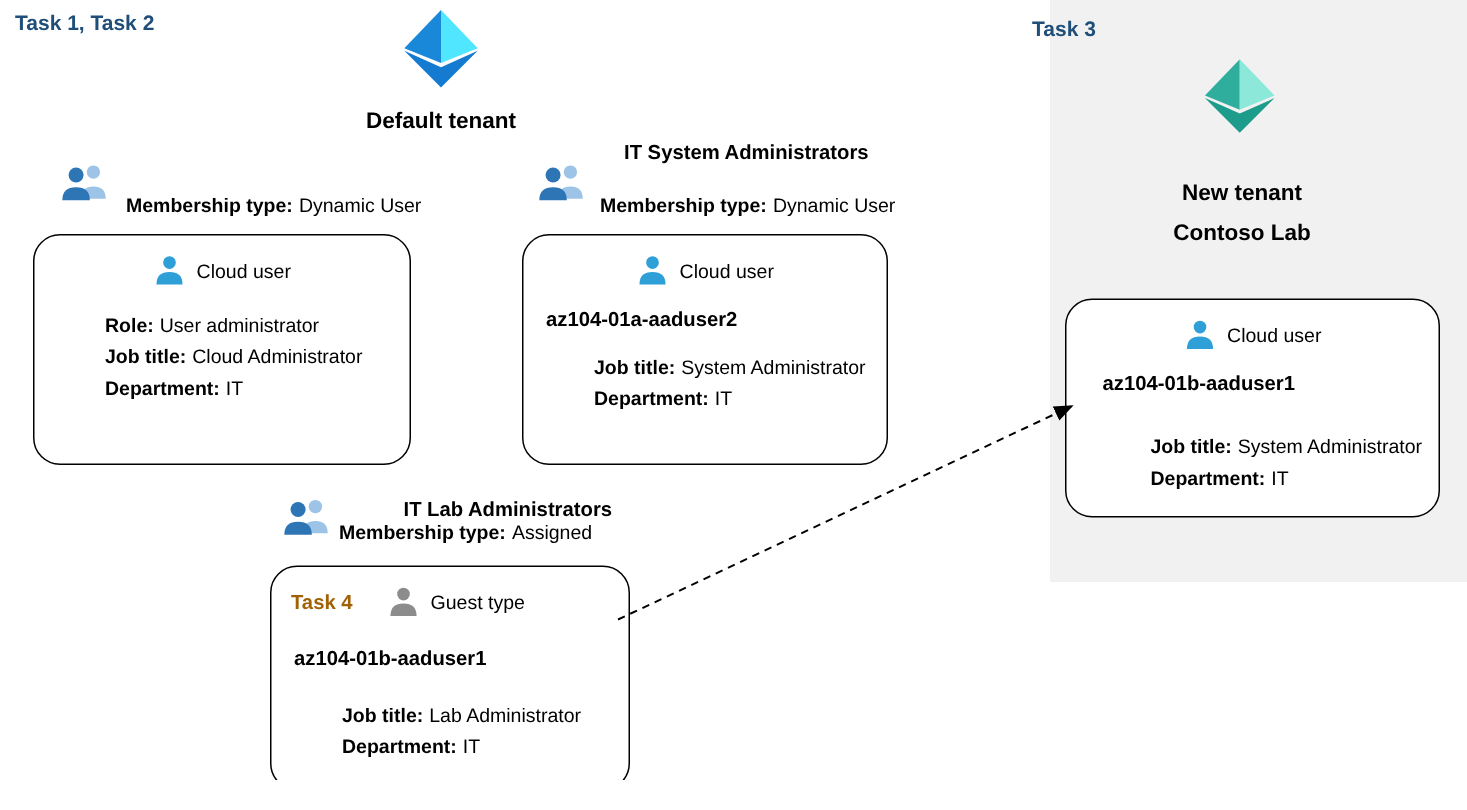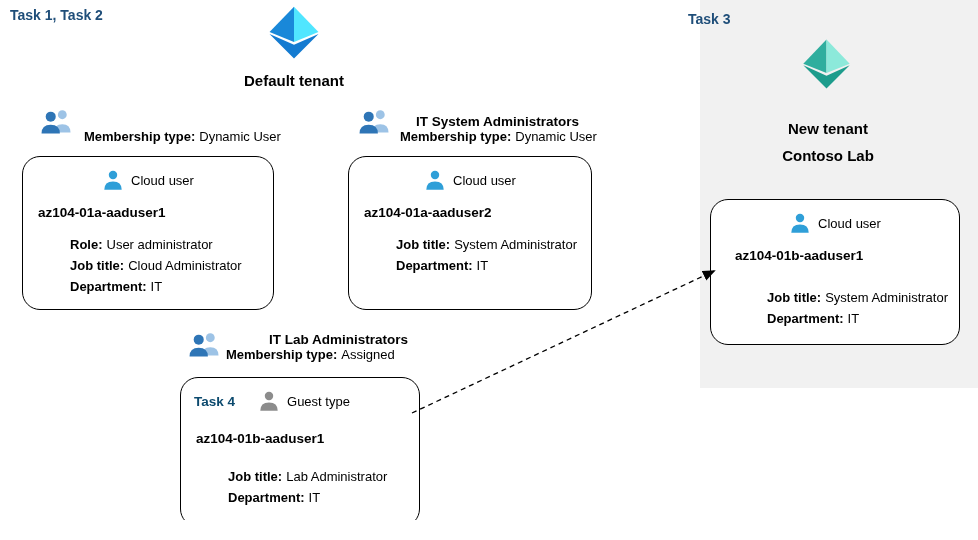--- a/index.html
+++ b/index.html
@@ -14,21 +14,21 @@
   .tenant-title { position:absolute; font-weight:bold; font-size:15px; text-align:center; width:200px; white-space:nowrap; }
 
   .group-icon { position:absolute; width:33px; height:27px; }
   .group-title { position:absolute; font-weight:bold; font-size:13.5px; white-space:nowrap; }
   .field-line { position:absolute; font-size:13px; white-space:nowrap; }
   .field-line b, .field b { margin-right:4px; }
 
   .card { position:absolute; background:#fff; border:1.4px solid #000; border-radius:18px; font-size:13px; }
   .card-head { display:flex; align-items:center; justify-content:center; gap:7px; margin-top:11px; height:24px; }
   .card-head.left { justify-content:flex-start; padding-left:13px; }
-  .task4-label { font-weight:bold; font-size:13.5px; color:#0c4a6e; margin-right:16px; }
+  .task4-label { font-weight:bold; font-size:13.5px; color:#a16207; margin-right:16px; }
   .user-type { font-size:13px; }
   .card-name { font-weight:bold; font-size:13.5px; margin:13px 0 0 15px; white-space:nowrap; }
   .card-name.nm-18 { margin-top:18px; }
   .card-name.ind-24 { margin-left:24px; }
   .card-fields { margin:14px 0 0 15px; line-height:21px; }
   .card-fields.gap-20 { margin-top:20px; }
   .card-fields.gap-24 { margin-top:24px; }
   .card-fields.ind-24 { margin-left:24px; }
   .field { white-space:nowrap;padding-left:32px; }
 
@@ -80,21 +80,21 @@
   <svg class="group-icon" style="left:358px; top:107px;" viewBox="0 0 34 28">
     <g fill="#9dc3e6">
         <circle cx="23" cy="8" r="4.6"></circle>
         <path d="M14.5 26.5 q0 -8.5 8.5 -8.5 t8.5 8.5 z"></path>
       </g>
     <g fill="#2e75b6">
         <circle cx="11" cy="10" r="5.2"></circle>
         <path d="M1.5 27.5 q0 -9 9.5 -9 t9.5 9 z"></path>
       </g>
   </svg>
-  <div class="group-title" style="left:400px; top:114px;padding-left:16px;">IT System Administrators</div>
+  <div class="group-title" style="left:400px; top:94px;padding-left:16px;">IT System Administrators</div>
   <div class="field-line" style="left:400px; top:129px;">
     <b>Membership type:</b><span>Dynamic User</span>
   </div>
 
   <svg class="group-icon" style="left:188px; top:330px;" viewBox="0 0 34 28">
     <g fill="#9dc3e6">
         <circle cx="23" cy="8" r="4.6"></circle>
         <path d="M14.5 26.5 q0 -8.5 8.5 -8.5 t8.5 8.5 z"></path>
       </g>
     <g fill="#2e75b6">
@@ -108,21 +108,20 @@
   </div>
 
   <div class="card" style="left:22px; top:156px; width:252px; height:154px;">
     <div class="card-head">
       <svg class="person blue" viewBox="0 0 24 24">
           <circle cx="12" cy="6.6" r="4.6"></circle>
           <path d="M2.5 22.5 q0 -9 9.5 -9 t9.5 9 z"></path>
         </svg>
       <span class="user-type">Cloud user</span>
     </div>
-    <div class="card-name">az104-01a-aaduser1</div>
     <div class="card-fields">
       <div class="field"><b>Role:</b><span>User administrator</span></div>
       <div class="field"><b>Job title:</b><span>Cloud Administrator</span></div>
       <div class="field"><b>Department:</b><span>IT</span></div>
     </div>
   </div>
 
   <div class="card" style="left:348px; top:156px; width:244px; height:154px;">
     <div class="card-head">
       <svg class="person blue" viewBox="0 0 24 24">

